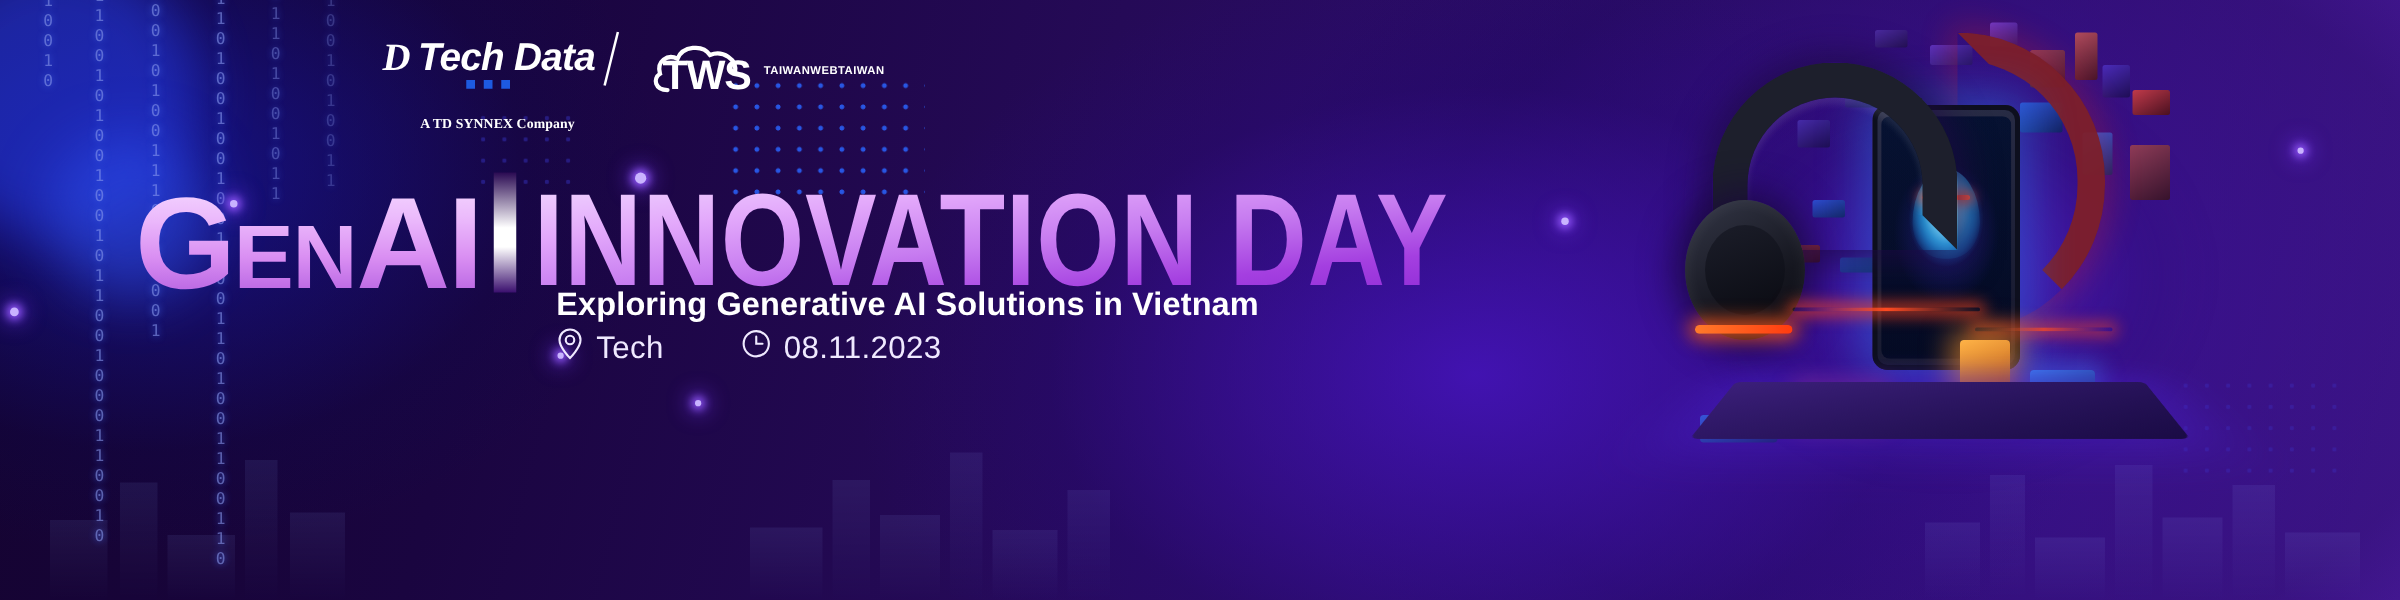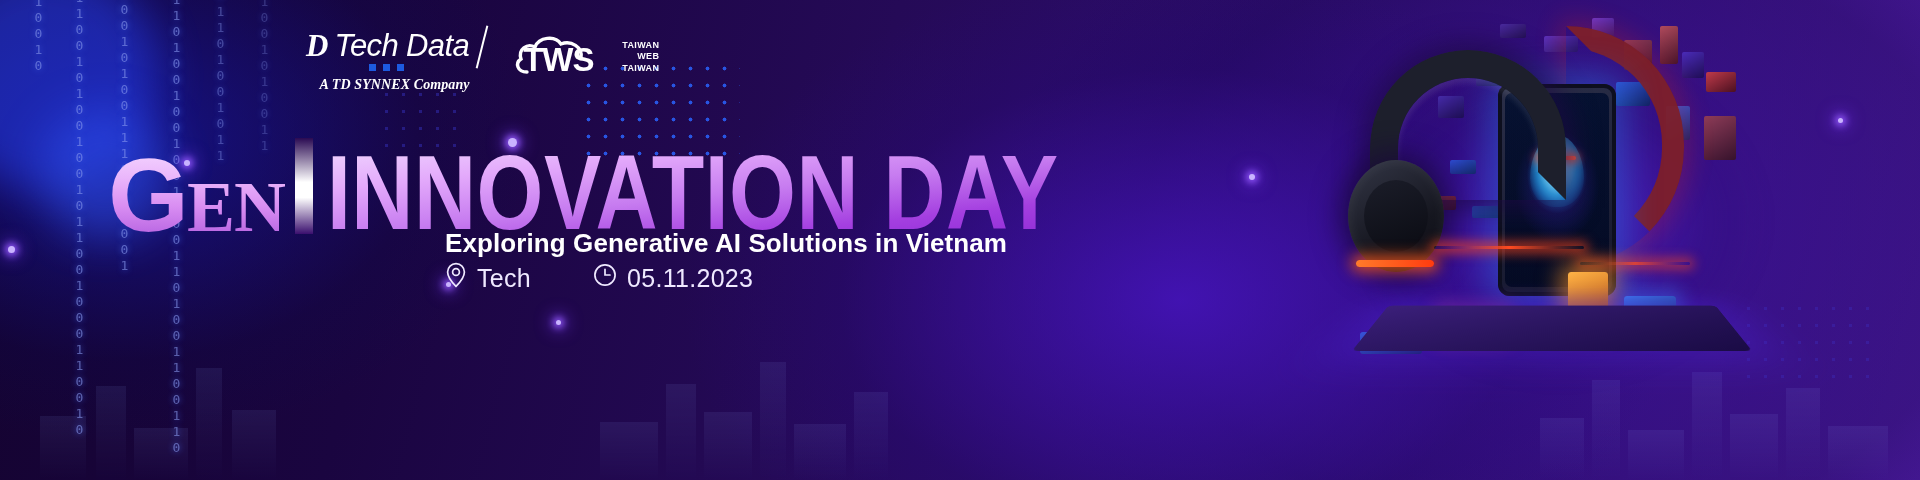--- a/index.html
+++ b/index.html
@@ -53,50 +53,50 @@
     border:4px solid #1b2a00;border-radius:50% 50% 50% 50%/60% 60% 40% 40%;box-sizing:border-box;}
   .nv-eye::after{content:"";position:absolute;left:16px;top:16px;width:11px;height:11px;
     border-radius:50%;background:#1b2a00;}
   .nv-word{font-family:"Liberation Sans",sans-serif;font-weight:700;font-size:35px;letter-spacing:-1.2px;
     color:#fff;line-height:1;}
   .nv-word sup{font-size:11px;vertical-align:super;}
 
   .td{margin-left:26px;display:flex;flex-direction:column;align-items:center;position:relative;}
   .td-main{display:flex;align-items:center;gap:6px;position:relative;padding-right:14px;}
   .td-d{font-family:"Liberation Serif",serif;font-weight:700;font-style:italic;font-size:31px;color:#fff;line-height:1;}
-  .td-w{font-family:"Liberation Sans",sans-serif;font-weight:400;font-style:italic;font-size:31px;color:#fff;
+  .td-w{font-family:"Liberation Sans",sans-serif;font-weight:700;font-style:italic;font-size:31px;color:#fff;
     letter-spacing:-.6px;line-height:1;}
   .td-slash{position:absolute;right:0;top:-5px;width:2px;height:44px;background:#fff;transform:rotate(14deg);}
   .td-dots{display:flex;gap:7px;margin-top:3px;margin-right:16px;}
   .td-dots i{width:7px;height:7px;background:#1d5ae0;display:block;}
-  .td-sub{font-size:14px;font-weight:700;color:#fff;letter-spacing:.1px;margin-top:6px;white-space:nowrap;
-    font-family:"Liberation Serif",serif;font-style:italic;}
+  .td-sub{font-size:11px;font-weight:700;color:#fff;letter-spacing:.1px;margin-top:22px;white-space:nowrap;
+    font-family:"Liberation Serif",serif;}
 
   .asus{margin-left:52px;display:flex;align-items:flex-start;}
   .asus-w{font-family:"Liberation Sans",sans-serif;font-weight:700;font-style:italic;font-size:40px;
     color:#fff;letter-spacing:-2px;line-height:1;transform:scaleY(1.12);}
   .asus-r{font-size:10px;color:#fff;margin-top:4px;margin-left:2px;}
 
-  .tws{margin-left:30px;display:flex;align-items:center;gap:25px;position:relative;}
+  .tws{margin-left:30px;display:flex;align-items:center;gap:7px;position:relative;}
   .tws-cloud{position:relative;width:84px;height:44px;}
   .tws-word{position:absolute;left:10px;bottom:-1px;font-family:"Liberation Sans",sans-serif;
     font-weight:700;font-size:33px;color:#fff;letter-spacing:-1px;line-height:1;}
-  .tws-sub{display:flex;flex-direction:column;font-size:9px;font-weight:700;color:#fff;
-    line-height:1.25;letter-spacing:.4px;margin-top:8px;align-items:flex-end;}
+  .tws-sub{display:flex;flex-direction:row;font-size:9px;font-weight:700;color:#fff;
+    line-height:1.25;letter-spacing:.4px;margin-top:8px;}
 
   
   .headline{position:absolute;left:108px;top:138px;display:flex;align-items:flex-end;}
   .genai{
     font-family:"Liberation Sans",sans-serif;font-weight:700;font-size:104px;line-height:.86;
     letter-spacing:-2px;
     background:linear-gradient(180deg,#f3d3ff 0%,#eab6fb 30%,#d98ef2 62%,#b35fe0 100%);
     -webkit-background-clip:text;background-clip:text;color:transparent;
     display:flex;align-items:baseline;white-space:nowrap;
   }
-  .genai .sm{font-size:72px;letter-spacing:-1px;font-family:Liberation Serif, serif;}
+  .genai .sm{font-size:72px;letter-spacing:-1px;}
   .divider{width:18px;height:96px;margin:0 14px 6px 10px;
     background:linear-gradient(180deg,#2a0a52 0%,#ffffff 46%,#ffffff 62%,#3a0f6e 100%);}
   .innov{
     font-family:"Liberation Sans",sans-serif;font-weight:700;font-size:86px;line-height:.9;
     letter-spacing:.5px; transform:scaleY(1.22); transform-origin:bottom left;
     background:linear-gradient(175deg,#f0d6ff 0%,#e3a9fb 26%,#c77cf0 52%,#a43fe0 78%,#8e2ad6 100%);
     -webkit-background-clip:text;background-clip:text;color:transparent;white-space:nowrap;
   }
 
   .subtitle{position:absolute;left:445px;top:228px;font-size:26px;font-weight:700;color:#fff;
@@ -237,20 +237,21 @@
         <span>TAIWAN</span>
       </div>
     </div>
 
   </div>
 
   <div class="headline">
     <div class="genai">
       <span>G</span>
         <span class="sm">EN</span>
+        <span>AI</span>
     </div>
     <div class="divider"></div>
     <div class="innov">INNOVATION DAY</div>
   </div>
 
   <div class="subtitle">Exploring Generative AI Solutions in Vietnam</div>
 
   <div class="meta">
     <div class="meta-item">
       <span>
@@ -261,21 +262,21 @@
       </span>
       <span>Tech</span>
     </div>
     <div class="meta-item">
       <span>
         <svg width="24" height="24" viewBox="0 0 24 24">
           <circle cx="12" cy="12" r="10.1" fill="none" stroke="#efe9ff" stroke-width="1.7"></circle>
           <path d="M12 6.3V12h5" fill="none" stroke="#efe9ff" stroke-width="1.7" stroke-linecap="round"></path>
         </svg>
       </span>
-      <span>05.11.2023</span>
+      <span>08.11.2023</span>
     </div>
   </div>
 
   <div class="illus">
     <div class="glowhalo"></div>
 
     <div class="cube" style="left:170px;top:14px;width:26px;height:14px;background:linear-gradient(150deg,#4b2aa0,#241054);"></div>
     <div class="cube" style="left:214px;top:26px;width:34px;height:16px;background:linear-gradient(150deg,#5b33c0,#2a1263);"></div>
     <div class="cube" style="left:262px;top:8px;width:22px;height:20px;background:linear-gradient(150deg,#6a3ad0,#2e1570);"></div>
     <div class="cube" style="left:294px;top:30px;width:28px;height:30px;background:linear-gradient(150deg,#8a3f5e,#3d1430);"></div>

